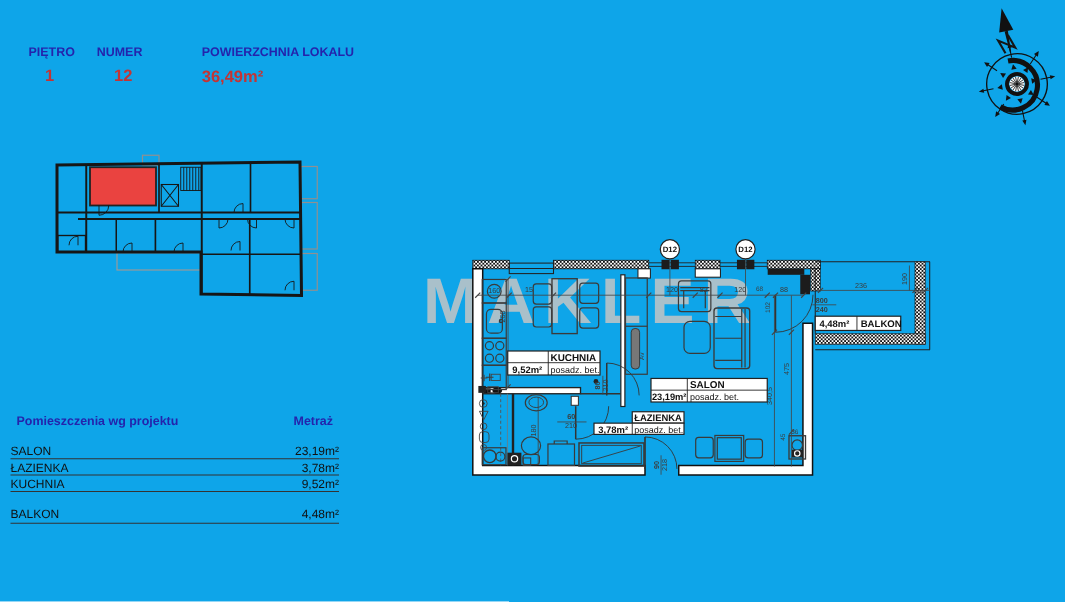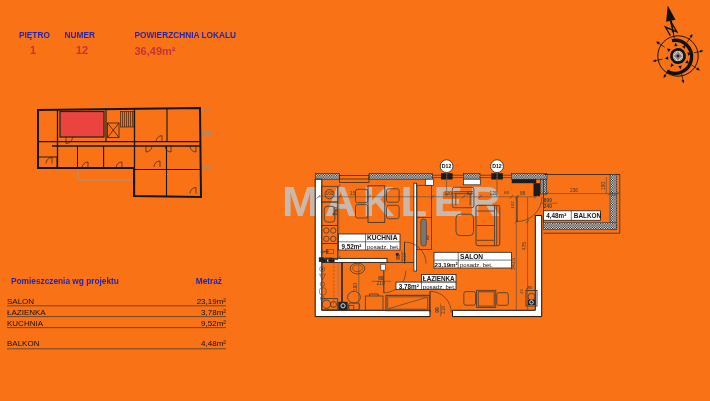--- a/index.html
+++ b/index.html
@@ -1,16 +1,16 @@
 <!DOCTYPE html>
 <html><head>
 <meta charset="utf-8">
 <style>
   html,body{margin:0;padding:0;background:#fff;}
-  #page{position:relative;width:710px;height:401px;background:#f97316;overflow:hidden;
+  #page{position:relative;width:710px;height:401px;background:#0ea5e9;overflow:hidden;
         font-family:"Liberation Sans", sans-serif;}
   svg text{font-family:"Liberation Sans", sans-serif;}
 </style>
 </head>
 <body>
 <div id="page">
 <svg width="710" height="401" viewBox="0 0 710 401" shape-rendering="auto">
 <defs>
 <pattern id="hatch" width="2.4" height="2.4" patternUnits="userSpaceOnUse">
   <rect x="0" y="0" width="2.4" height="2.4" fill="#fff"></rect>

